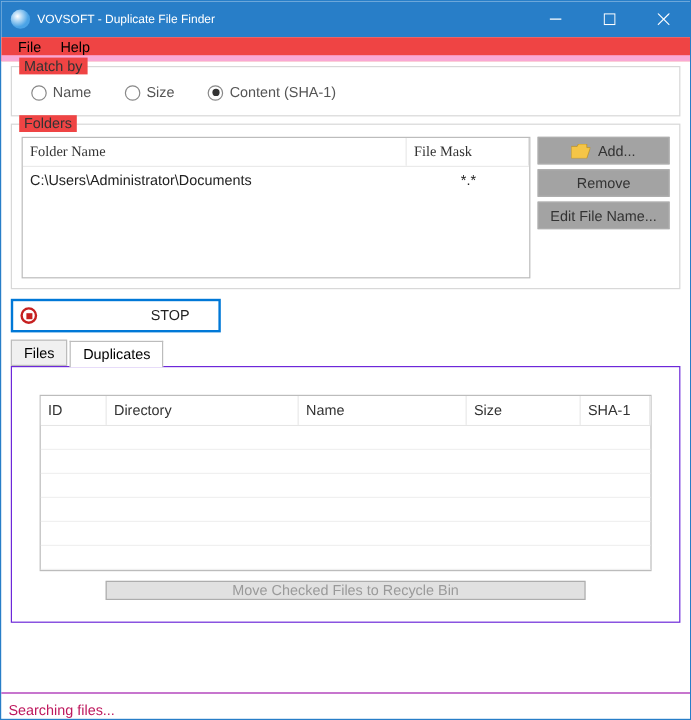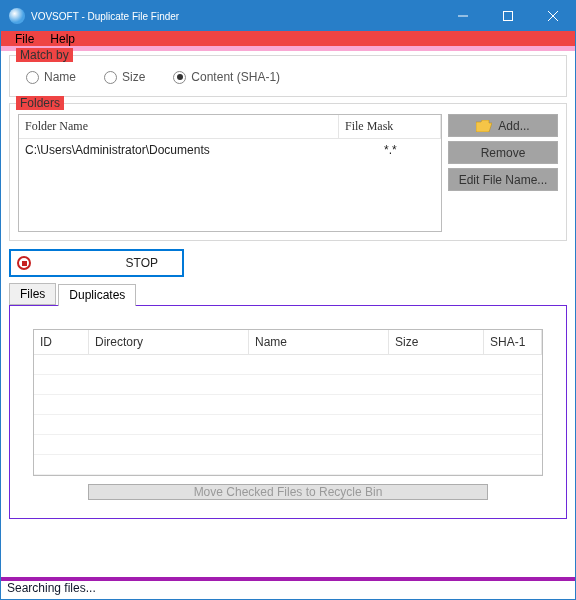--- a/index.html
+++ b/index.html
@@ -36,21 +36,21 @@
 .tabs { display: flex; }
 .tab { padding: 3px 10px; border: 1px solid #bcbcbc; border-bottom: none; background: #fff; margin-right: 2px; position: relative; top: 1px; }
 .tab.inactive { background: #f0f0f0; border-bottom: 1px solid #bcbcbc; top: 0; }
 .grid-outer { border: 1px solid #6d28d9; padding: 23px; height: 214px; display: flex; flex-direction: column; }
 .grid { flex: 1; border: 1px solid #bcbcbc; background: #fff; }
 .grid-header { display: flex; border-bottom: 1px solid #e5e5e5; }
 .grid-header .gcol { padding: 5px 6px; border-right: 1px solid #e5e5e5; color: #333; background: #fff; }
 .grid-body { }
 .grid-body .grow { height: 20px; border-bottom: 1px solid #f0f0f0; }
 .recycle-btn { height: 41px; width: 400px; margin: 8px auto 0 auto; }
-.statusbar { height: 22px; border-top: 4px solid #a21caf; display: flex; align-items: flex-start; padding: 0 6px; color: #0f172a; }
+.statusbar { height: 22px; border-top: 1px solid #a21caf; display: flex; align-items: flex-end; padding: 0 6px; color: #be185d; }
 .folder-icon { width: 16px; height: 12px; }
 </style>
 </head>
 <body>
 
 <div class="titlebar">
   <div class="app-icon"></div>
   <div class="title">VOVSOFT - Duplicate File Finder</div>
   <div class="win-btns">
     <div class="win-btn">

